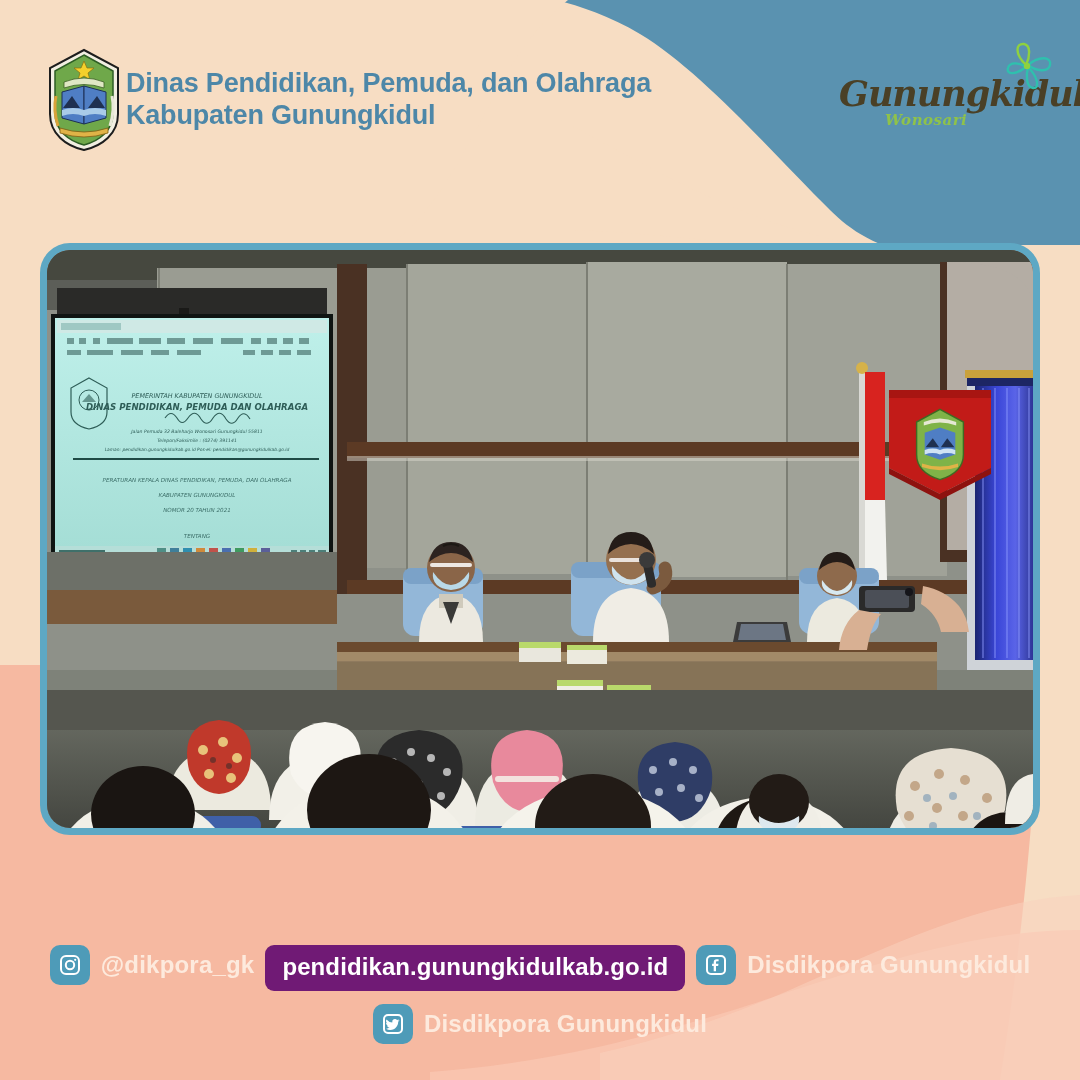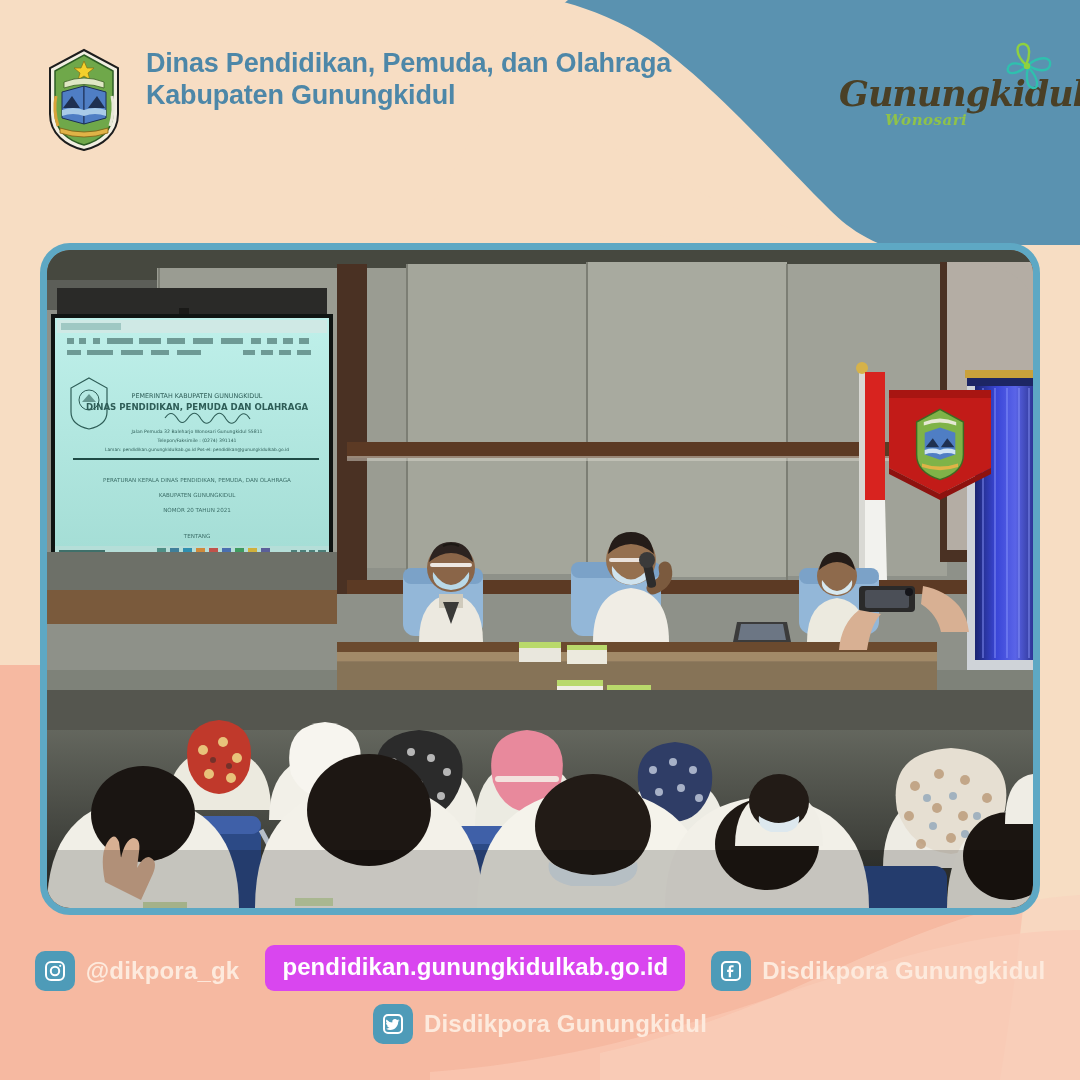--- a/index.html
+++ b/index.html
@@ -11,21 +11,21 @@
     position:relative;
   }
 
   
   #bg { position:absolute; inset:0; }
   #bg svg { display:block; width:1080px; height:1080px; }
 
   
   .header {
     position:absolute; left:42px; top:48px;
-    display:flex; align-items:flex-start; gap:20px;
+    display:flex; align-items:center; 
     z-index:6;
   }
   .emblem { width:84px; height:104px; flex:none; }
   .header-text { line-height:1.18; }
   .header-text .l1, .header-text .l2 {
     color:#4d87a8;
     font-weight:bold;
     font-size:27px;
     letter-spacing:-0.2px;
     white-space:nowrap;
@@ -48,49 +48,50 @@
     font-family:"DejaVu Serif", serif;
     font-style:italic; font-weight:bold;
     font-size:15px; color:#8fc24a;
     letter-spacing:0.5px;
   }
   .gk-orn { position:absolute; right:-6px; top:-4px; width:64px; height:62px; }
 
   
   .photo-card {
     position:absolute; left:40px; top:243px;
-    width:1000px; height:672px;
+    width:1000px; height:592px;
     border:7px solid #5ea8c4;
     border-radius:30px;
     overflow:hidden;
     z-index:5;
     background:#7e8279;
+    font-style:italic;
   }
   .photo-card svg { display:block; width:986px; height:658px; }
 
   
   .footer { position:absolute; left:0; right:0; top:945px; z-index:7; }
   .frow {
-    display:flex; align-items:flex-end; justify-content:center;
-    gap:26px;
+    display:flex; align-items:flex-start; justify-content:center;
+    gap:11px;
   }
   .frow.r2 { margin-top:13px; }
   .fitem { display:flex; align-items:center; gap:11px; }
   .sicon {
     width:40px; height:40px; border-radius:10px;
     background:#4e9bb8; flex:none;
     display:flex; align-items:center; justify-content:center;
   }
   .sicon svg { display:block; }
   .flabel {
     color:#fdeadd; font-size:24px; font-weight:bold;
     letter-spacing:0.2px; white-space:nowrap;
   }
   .url-pill {
-    background:#d946ef; color:#ffffff;
+    background:#701a75; color:#ffffff;
     font-size:24px; font-weight:bold;
     padding:8px 17px 10px; border-radius:9px;
     white-space:nowrap; letter-spacing:0.1px;
   }
 </style>
 </head>
 <body>
 
 <div id="bg">
   <svg viewBox="0 0 1080 1080" xmlns="http://www.w3.org/2000/svg">

